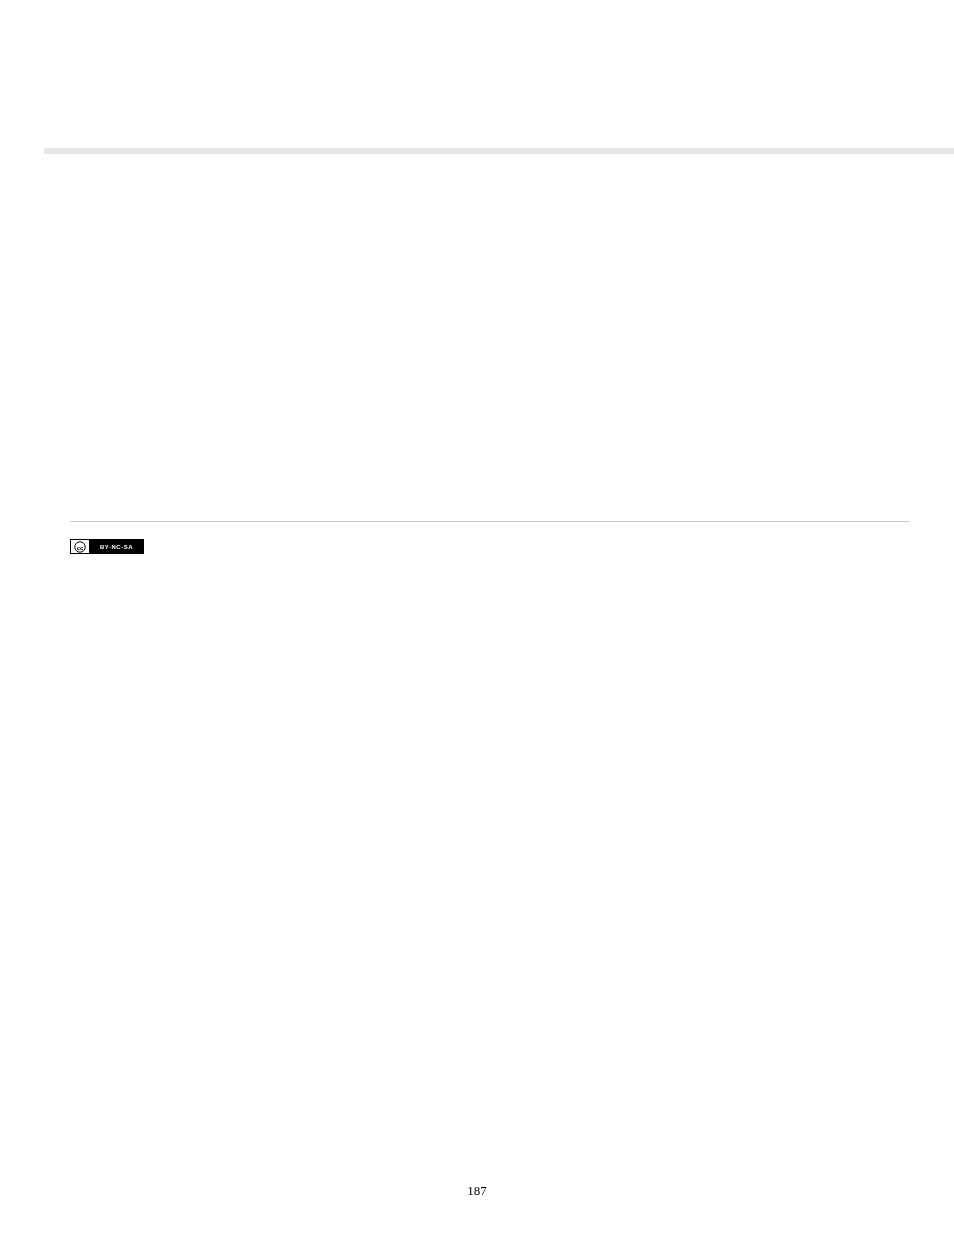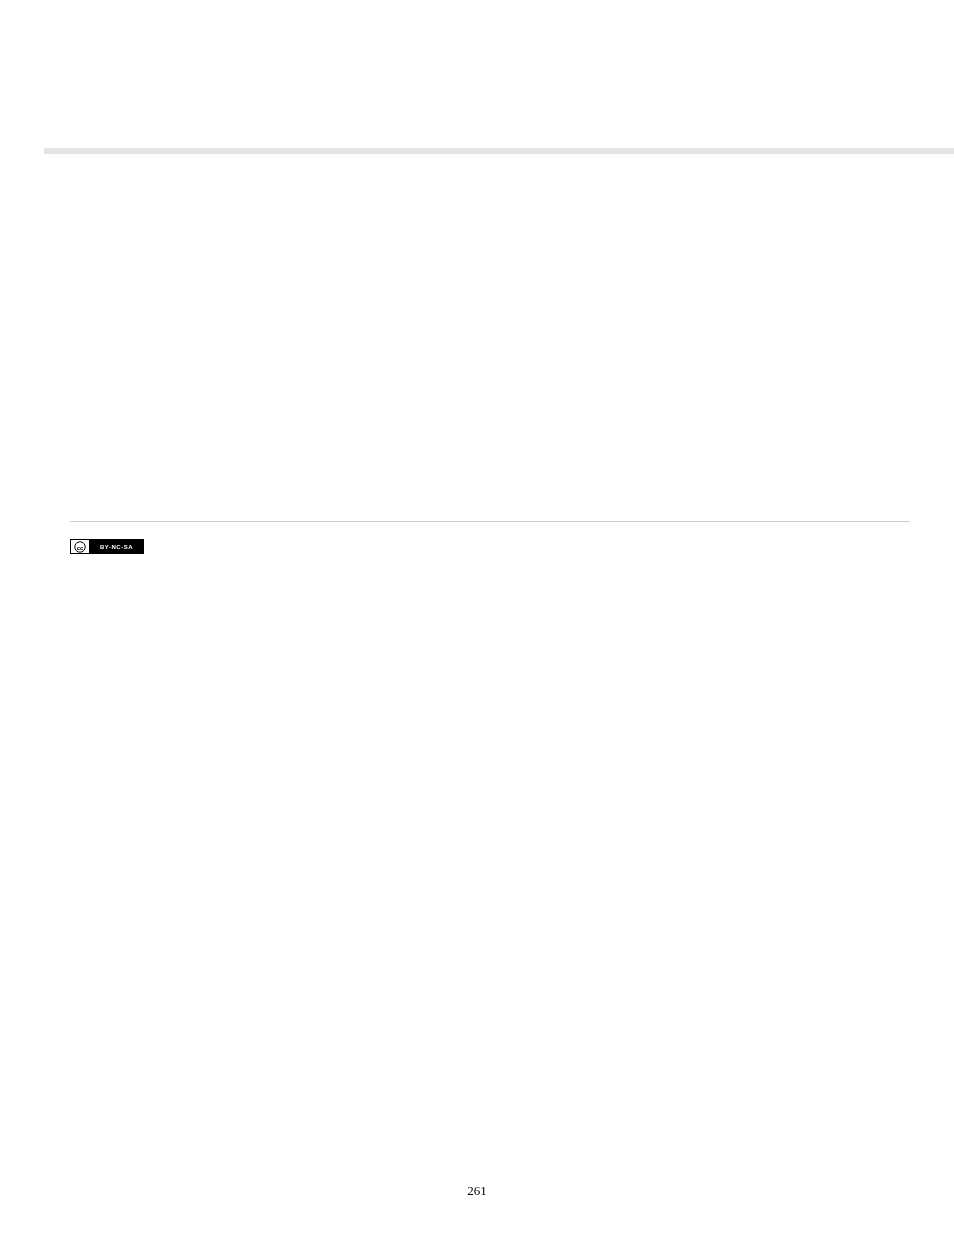--- a/index.html
+++ b/index.html
@@ -89,15 +89,15 @@
   <div class="cc-badge">
     <div class="cc-left">
       <svg width="12" height="12" viewBox="0 0 12 12">
         <circle cx="6" cy="6" r="5.2" fill="none" stroke="#000" stroke-width="1"></circle>
         <text x="6" y="8.6" text-anchor="middle" font-size="6" font-family="Arial, Helvetica, sans-serif" font-weight="bold" fill="#000">cc</text>
       </svg>
     </div>
     <div class="cc-right">BY-NC-SA</div>
   </div>
 
-  <div class="page-number">261</div>
+  <div class="page-number">187</div>
 
 </div>
 
 </body></html>

